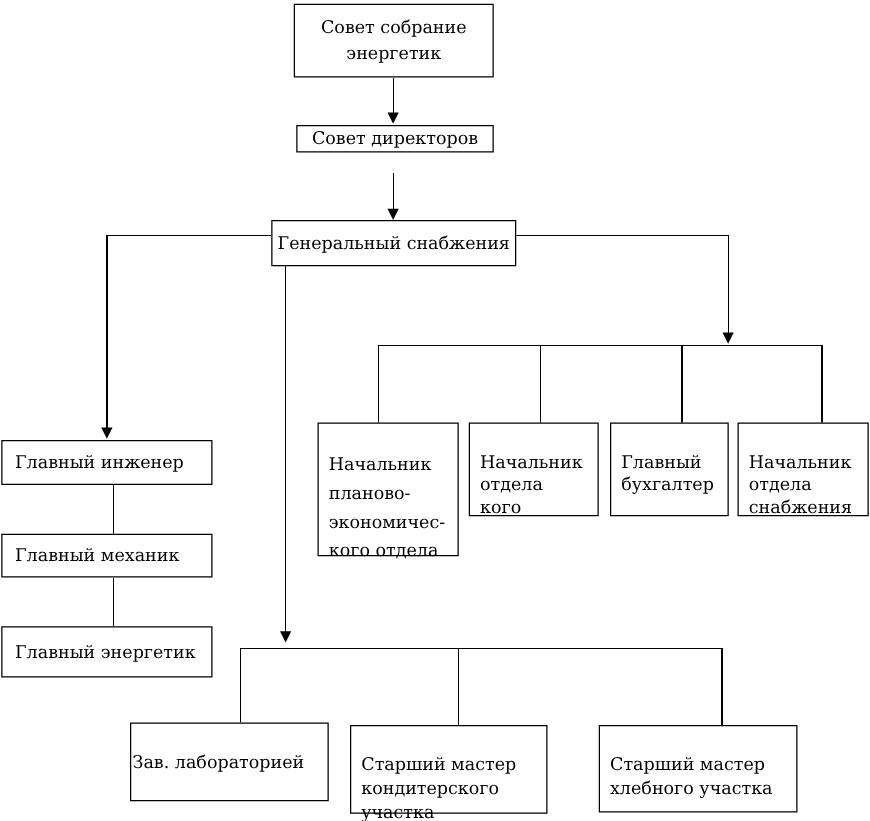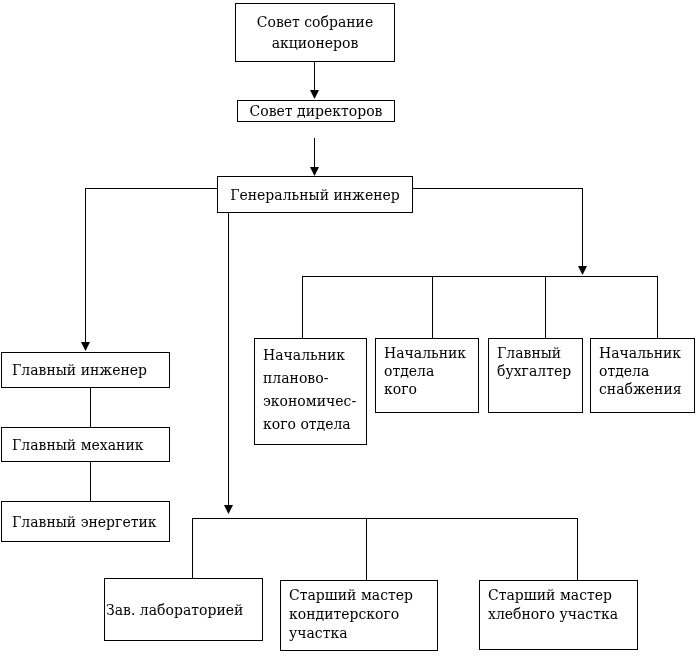--- a/index.html
+++ b/index.html
@@ -38,21 +38,21 @@
     align-items: center;
     justify-content: center;
     text-align: center;
   }
   .node.vcenter-left {
     display: flex;
     align-items: center;
     padding-left: 10px;
   }
   .node.top-left {
-    padding: 5px 4px 0 8px;
+    padding: 22px 4px 0 8px;
   }
   .node.wide-lines .ln {
     line-height: 23px;
   }
   .node .ln {
     display: block;
   }
   #n-general .ln { line-height: 21px; }
   #n-confectionery .ln, #n-bread .ln { line-height: 19px; }
 </style>
@@ -81,29 +81,29 @@
     <path d="M224 505 L233 505 L228.5 514 Z" fill="#000000" stroke="none" shape-rendering="auto"></path>
 
     <path d="M192.5 578 V 518.5 H 577.5 V 580 M366.5 518.5 V 580"></path>
 
     <path d="M90.5 388 V 427"></path>
     <path d="M90.5 462 V 501"></path>
   </svg>
 
   <div class="node center" id="n-general" style="left:235px;top:3px;width:160px;height:59px">
     <span class="ln">Совет собрание</span>
-    <span class="ln">акционеров</span>
+    <span class="ln">энергетик</span>
   </div>
 
   <div class="node center" id="n-board" style="left:237px;top:100px;width:158px;height:22px">
     <span class="ln">Совет директоров</span>
   </div>
 
   <div class="node center" id="n-ceo" style="left:217px;top:176px;width:196px;height:37px">
-    <span class="ln">Генеральный инженер</span>
+    <span class="ln">Генеральный снабжения</span>
   </div>
 
   <div class="node vcenter-left" id="n-mechanic" style="left:1px;top:427px;width:169px;height:35px">
     <span class="ln">Главный механик</span>
   </div>
 
   <div class="node vcenter-left" id="n-engineer" style="left:1px;top:352px;width:169px;height:36px">
     <span class="ln">Главный инженер</span>
   </div>
 

